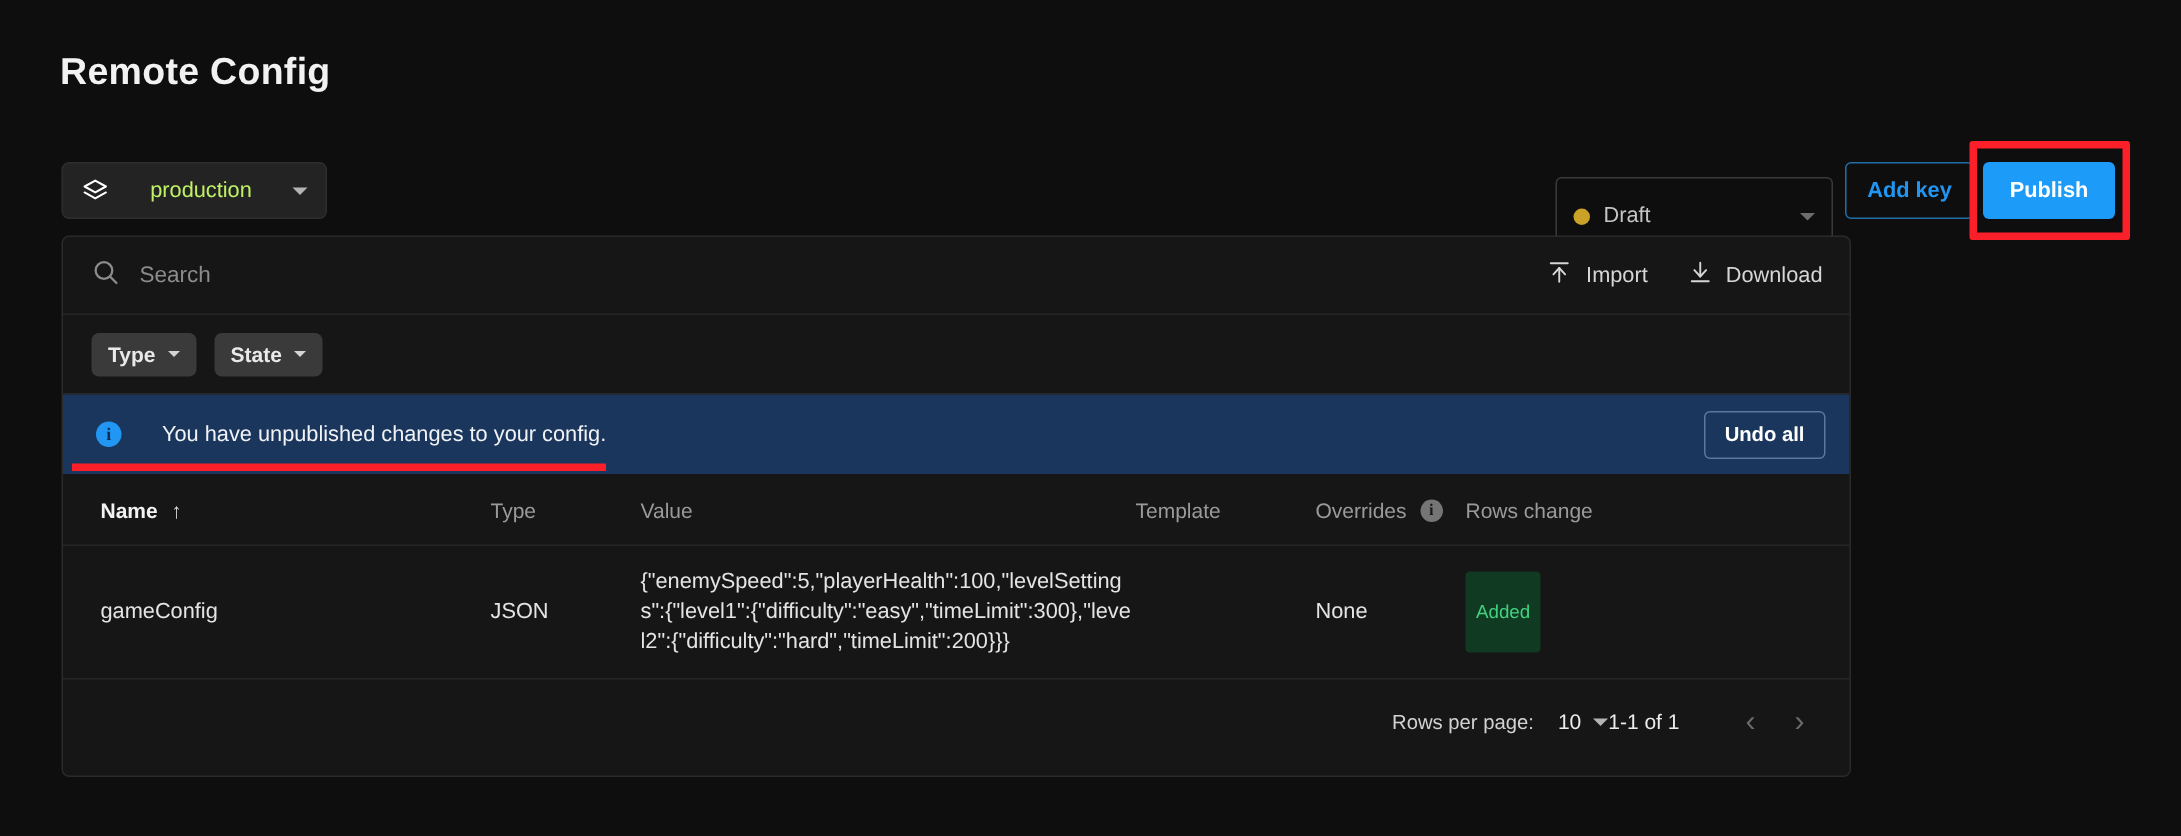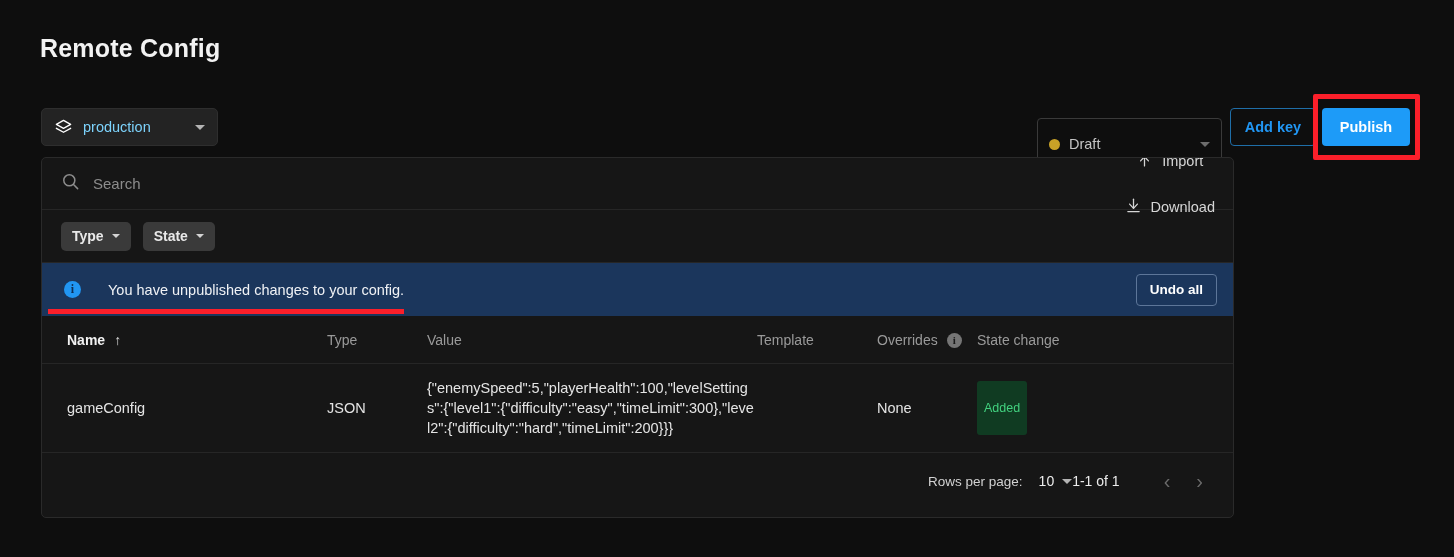--- a/index.html
+++ b/index.html
@@ -19,21 +19,21 @@
   }
 
   
   .env-select {
     position: absolute; left: 41px; top: 108px;
     width: 177px; height: 38px;
     background: #232323; border: 1px solid #2e2e2e; border-radius: 5px;
     display: flex; align-items: center; gap: 10px; padding: 0 12px;
     cursor: pointer;
   }
-  .env-label { font-size: 14.5px; color: #7dd3fc; flex: 1; }
+  .env-label { font-size: 14.5px; color: #bef264; flex: 1; text-align: center; }
   .layers-icon { width: 19px; height: 19px; display:block; }
 
   .caret {
     width: 0; height: 0;
     border-left: 5px solid transparent;
     border-right: 5px solid transparent;
     border-top: 5px solid #b4b4b4;
   }
 
   
@@ -95,21 +95,21 @@
     display: flex; align-items: center; padding: 0 18px 0 19px;
     border-bottom: 1px solid #262626;
   }
   .search-wrap { display: flex; align-items: center; gap: 13px; flex: 1; }
   .search-input {
     background: transparent; border: none; outline: none;
     font-family: "Liberation Sans", sans-serif;
     font-size: 15px; color: #e0e0e0; width: 400px; padding: 0;
   }
   .search-input::placeholder { color: #8c8c8c; }
-  .io-actions { display: flex; align-items: center; gap: 26px; flex-direction: column; }
+  .io-actions { display: flex; align-items: center; gap: 26px; }
   .io-btn {
     display: flex; align-items: center; gap: 9px;
     color: #d6d6d6; font-size: 14.5px; cursor: pointer; background: none; border: none;
     font-family: "Liberation Sans", sans-serif;
   }
 
   
   .filter-row {
     height: 53px; display: flex; align-items: center; gap: 12px;
     padding: 0 19px; border-bottom: 1px solid #262626;
@@ -290,21 +290,21 @@
           </th>
           <th>Type</th>
           <th>Value</th>
           <th>Template</th>
           <th>
             <span class="th-inner">
               <span>Overrides</span>
               <span class="info-circle">i</span>
             </span>
           </th>
-          <th>State change</th>
+          <th>Rows change</th>
           <th></th>
         </tr>
       </thead>
       <tbody>
         <tr>
           <td class="name-td">gameConfig</td>
           <td>JSON</td>
           <td class="val-cell">{"enemySpeed":5,"playerHealth":100,"levelSettings":{"level1":{"difficulty":"easy","timeLimit":300},"level2":{"difficulty":"hard","timeLimit":200}}}</td>
           <td></td>
           <td>None</td>

